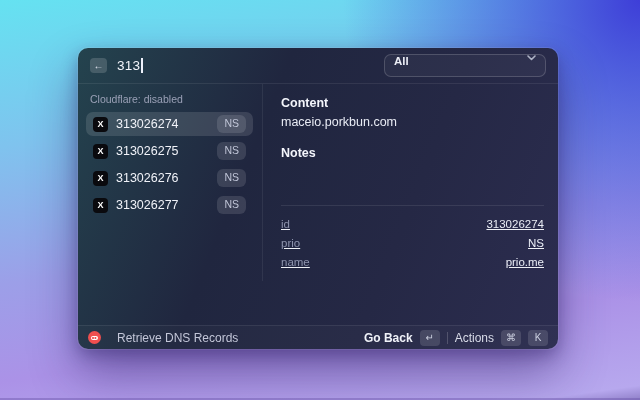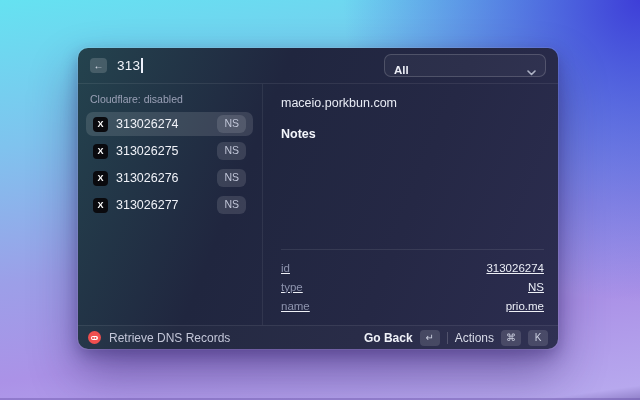--- a/index.html
+++ b/index.html
@@ -21,21 +21,21 @@
   }
 
   
   .header { height:36px; flex:0 0 36px; display:flex; align-items:center; gap:10px;
     padding:0 12px; border-bottom:1px solid rgba(255,255,255,0.08); }
   .back-btn { width:17px; height:15px; border-radius:4px; background:rgba(255,255,255,0.16);
     color:#e3e7f2; font-size:10px; line-height:1; display:flex; align-items:center; justify-content:center; cursor:pointer; }
   .search-text { font-size:13.5px; color:#f3f5fb; letter-spacing:0.2px; display:flex; align-items:center; }
   .caret { display:inline-block; width:1.5px; height:15px; background:#eef2fc; margin-left:1px; }
   .filter { margin-left:auto; width:162px; height:23px; border:1px solid rgba(255,255,255,0.17);
-    background:rgba(255,255,255,0.04); border-radius:7px; display:flex; align-items:flex-end;
+    background:rgba(255,255,255,0.04); border-radius:7px; display:flex; align-items:flex-start;
     padding:0 9px; font-size:11.5px; font-weight:700; color:#eceef6; cursor:pointer; }
   .filter .chev { margin-left:auto; display:flex; }
 
   
   .body { flex:1 1 auto; display:flex; min-height:0;justify-content:space-between; }
   .list { width:185px; flex:0 0 185px; border-right:1px solid rgba(255,255,255,0.07); padding:6px 9px 0 8px; }
   .section-title { font-size:10.5px; color:#9aa0b6; padding:3px 4px 7px; }
   .item { height:24px; margin-bottom:3px; display:flex; align-items:center; gap:8px;
     padding:0 7px; border-radius:7px; cursor:pointer; }
   .item.selected { background:rgba(255,255,255,0.12); }
@@ -48,22 +48,22 @@
   .detail { flex:1 1 auto; display:flex; flex-direction:column; padding:12px 14px 0 18px; min-width:0; }
   .d-heading { font-size:12.5px; font-weight:700; color:#f3f5fb; margin-bottom:5px; }
   .d-value { font-size:12.5px; color:#e8ebf4; margin-bottom:17px; }
   .meta { margin-top:auto; border-top:1px solid rgba(255,255,255,0.09); padding:8px 0 10px; }
   .meta-row { height:19px; display:flex; align-items:center; justify-content:space-between; font-size:11.5px;text-decoration:underline; }
   .meta-label { color:#8d93ad; }
   .meta-value { color:#eaedf6; }
 
   
   .footer { height:24px; flex:0 0 24px; border-top:1px solid rgba(255,255,255,0.08);
-    background:rgba(255,255,255,0.02); display:flex; align-items:center; gap:8px; padding:0 10px;
-    border-radius:0 0 10px 10px; }
+    background:rgba(255,255,255,0.02); display:flex; align-items:center; gap:16px; padding:0 10px;
+    border-radius:0 0 10px 10px;margin-top:44px; }
   .app-icon { width:13px; height:13px; border-radius:50%; background:#ef4f4f; position:relative; flex:0 0 13px; }
   .app-icon::before { content:""; position:absolute; left:3px; top:4.5px; width:7px; height:4.5px;
     background:#fff; border-radius:2px; }
   .app-icon::after { content:""; position:absolute; left:4.4px; top:6px; width:1.4px; height:1.6px;
     background:#ef4f4f; border-radius:50%; box-shadow:2.4px 0 0 #ef4f4f; }
   .footer-name { font-size:12px; color:#c3c6d8; }
   .footer-right { margin-left:auto; display:flex; align-items:center; gap:7px; }
   .hotkey-group { display:flex; align-items:center; gap:7px; cursor:pointer; }
   .action-primary { font-size:12px; font-weight:700; color:#f0f2f9; }
   .action-secondary { font-size:12px; color:#d8dbe8; }
@@ -118,30 +118,31 @@
         <span class="badge">NS</span>
       </div>
       <div class="item">
         <span class="favicon">X</span>
         <span class="item-label">313026277</span>
         <span class="badge">NS</span>
       </div>
     </div>
 
     <div class="detail">
+      <div class="d-heading">Content</div>
       <div class="d-value">maceio.porkbun.com</div>
       <div class="d-heading">Notes</div>
 
       <div class="meta">
         <div class="meta-row">
           <span class="meta-label">id</span>
           <span class="meta-value">313026274</span>
         </div>
         <div class="meta-row">
-          <span class="meta-label">type</span>
+          <span class="meta-label">prio</span>
           <span class="meta-value">NS</span>
         </div>
         <div class="meta-row">
           <span class="meta-label">name</span>
           <span class="meta-value">prio.me</span>
         </div>
       </div>
     </div>
   </div>
 

